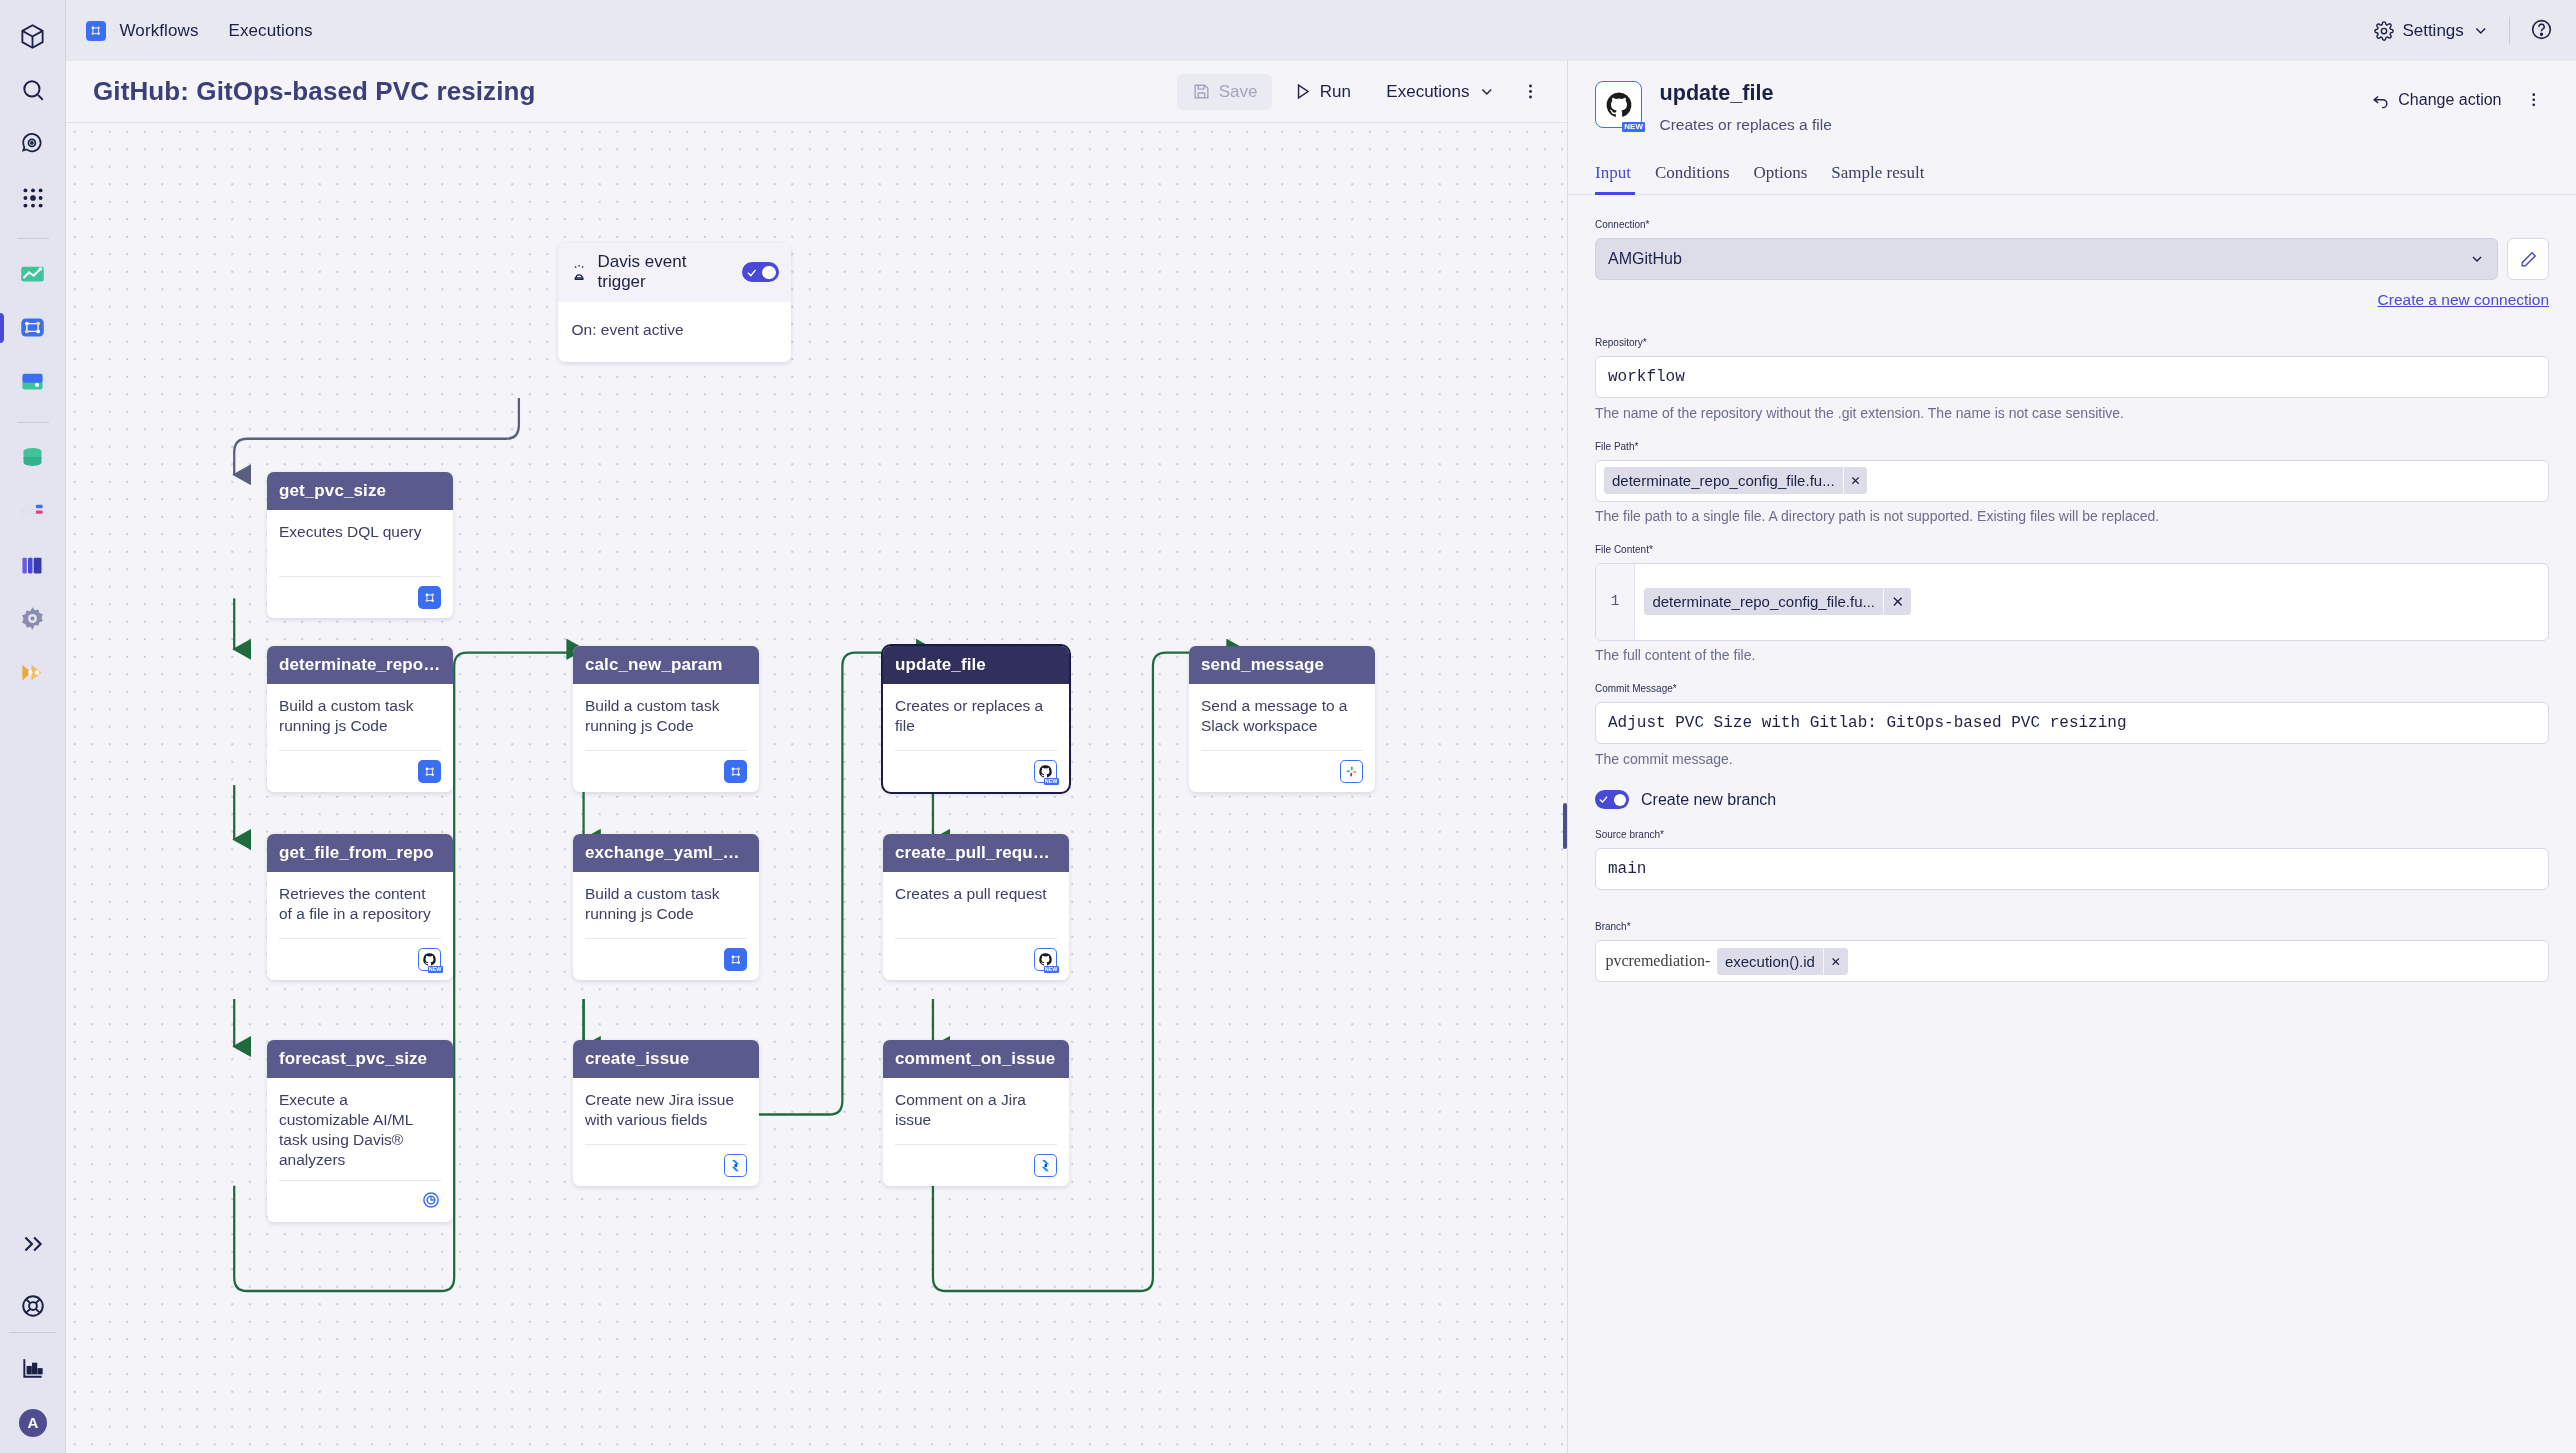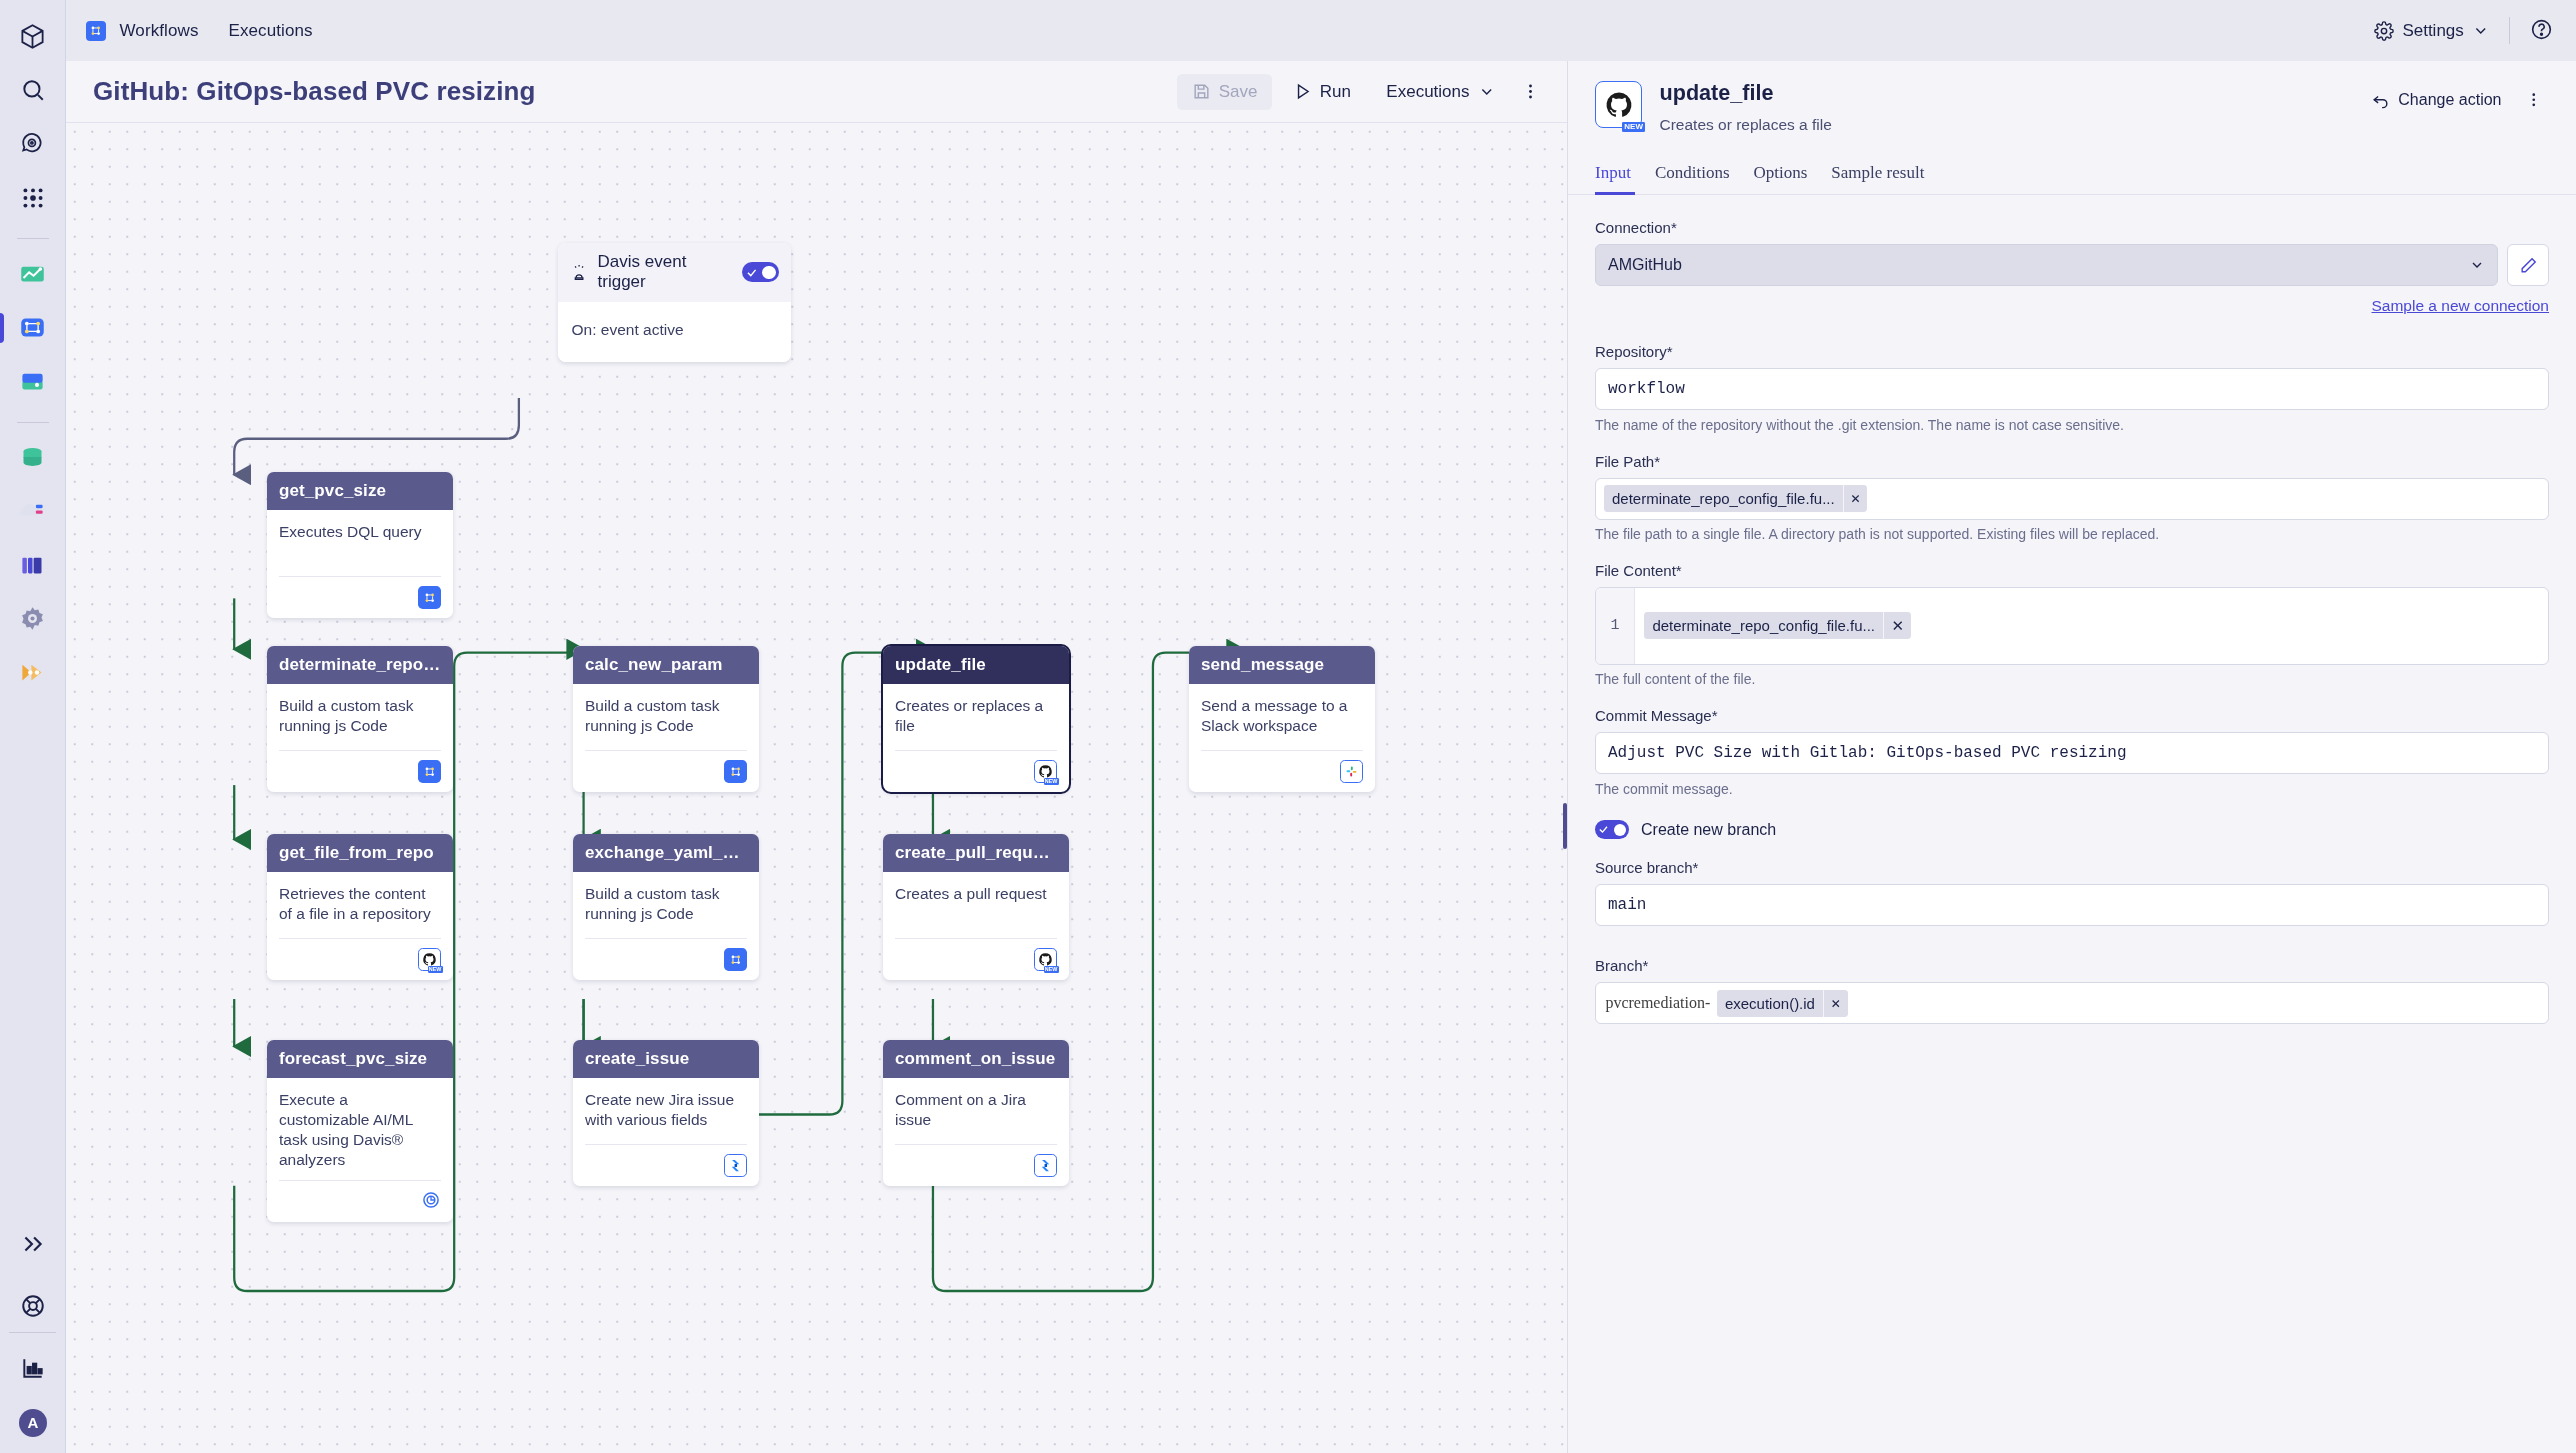--- a/index.html
+++ b/index.html
@@ -168,21 +168,21 @@
   }
   .tab { padding: 6.7px 12px 10.8px; font-size: 17px; color:#3a3f63; position:relative;font-family:Liberation Serif, serif; }
   .tab:first-child { padding-left: 0; }
   .tab.active { color:#4a48d6; }
   .tab.active::after {
     content:''; position:absolute; left:0; right: 8px; bottom:-0.7px; height: 2.7px; background:#4a48d6;
   }
 
   .rp-body { flex:1; padding: 24px 27px 0; overflow: hidden; }
   .field { margin-bottom: 5.4px; }
-  .flabel { font-size: 15px; color:#2a2f52; margin-bottom: 8px; }
+  .flabel { font-size: 10px; color:#2a2f52; margin-bottom: 8px; }
   .fhint { font-size: 14px; color:#6a6e8c; margin: 6.7px 0 20px; }
   .input {
     width: 100%; height: 42px; border-radius: 6px; background:#fff;
     border: 0.7px solid #d6d8e6; display:flex; align-items:center; padding: 0 12px;
     font-family: "Liberation Mono", monospace; font-size: 16px; color:#1c2147;
   }
   .select {
     height: 42px; border-radius: 6px; background:#dcdde9; border:0.7px solid #d0d2e1;
     display:flex; align-items:center; padding: 0 12px; font-size: 16px; color:#1c2147;
     flex: 1;
@@ -710,21 +710,21 @@
                     <path d="M6 9l6 6 6-6"></path>
                   </svg>
               </div>
               <div class="editbtn">
                 <svg width="19" height="19" viewBox="0 0 24 24" fill="none" stroke="#4a48d6" stroke-width="1.8">
                   <path d="M16.5 3.5l4 4L8 20H4v-4z"></path>
                 </svg>
               </div>
             </div>
             <div class="linkrow">
-              <span class="link">Sample a new connection</span>
+              <span class="link">Create a new connection</span>
             </div>
           </div>
 
 
           <div class="field">
             <div class="flabel">Repository*</div>
             <div class="input">
               <span>workflow</span>
             </div>
             <div class="fhint">The name of the repository without the .git extension. The name is not case sensitive.</div>

